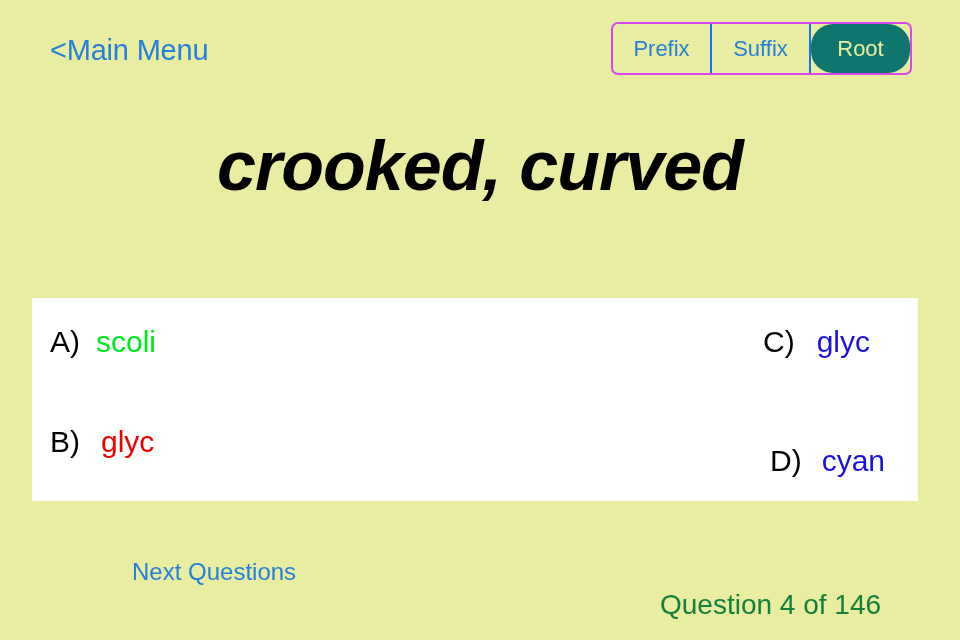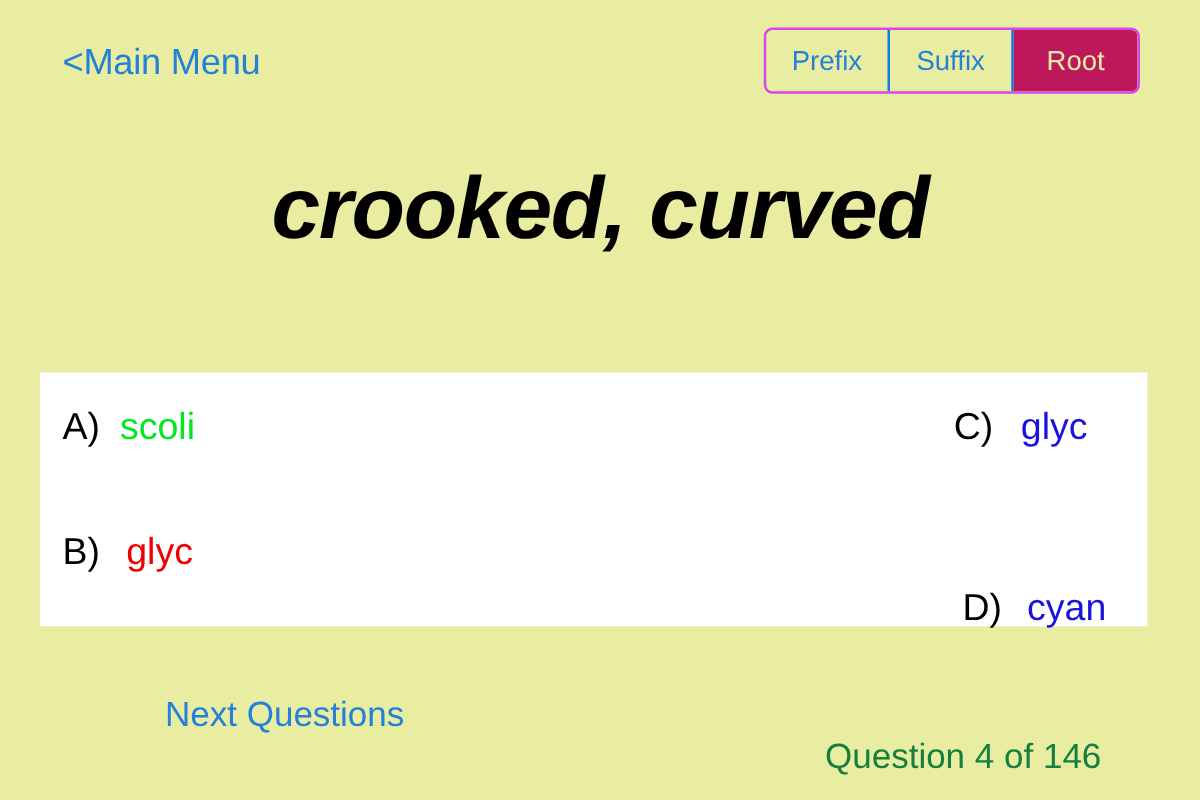--- a/index.html
+++ b/index.html
@@ -60,22 +60,23 @@
     background: transparent;
     border-right: 2px solid #1279e6;
     box-sizing: border-box;
     cursor: pointer;
     user-select: none;
   }
   .segment:last-child {
     border-right: none;
   }
   .segment.selected {
-    background: #be185d;
+    background: #0f766e;
     color: #e9eda2;
+    border-radius: 22px;
   }
 
   
   #prompt-text {
     position: absolute;
     left: 0;
     top: 124;
     top: 124px;
     width: 960px;
     text-align: center;
@@ -114,28 +115,28 @@
     margin-left: 16px;
   }
 
   #option-a { left: 18px; top: 27px; }
   #option-b { left: 18px; top: 127px; }
   #option-c { left: 731px; top: 27px; }
   #option-d { left: 738px; top: 146px; }
 
   #option-b .answer-word { margin-left: 21px; }
   #option-c .answer-word { margin-left: 22px; }
-  #option-d .answer-word { margin-left: 20px; margin-top: 26px; }
+  #option-d .answer-word { margin-left: 20px; }
 
   
   #next-questions-link {
     position: absolute;
     left: 132px;
     top: 555px;
-    font-size: 28px;
+    font-size: 24px;
     color: #2481d7;
     cursor: pointer;
     white-space: nowrap;
     line-height: 34px;
   }
 
   #question-counter {
     position: absolute;
     left: 660px;
     top: 588px;

